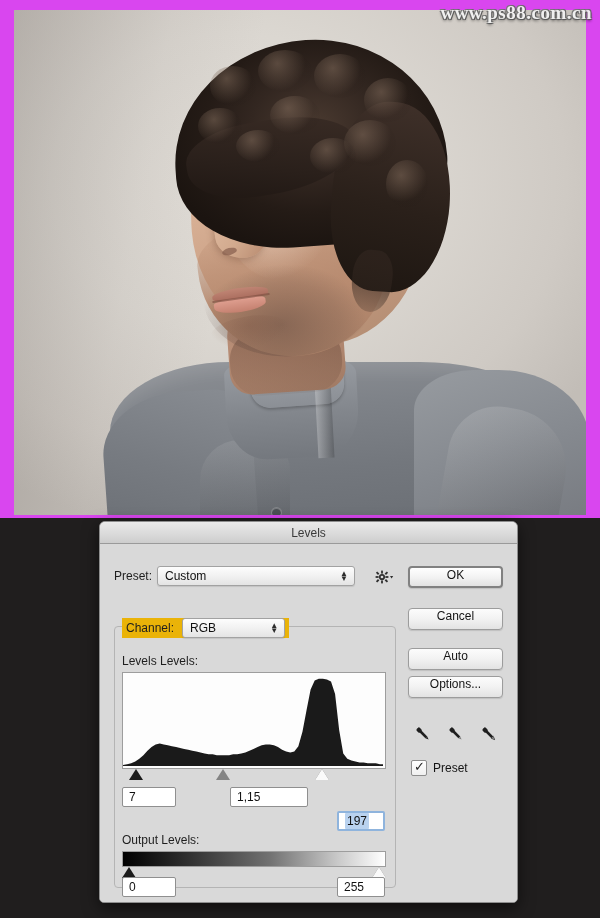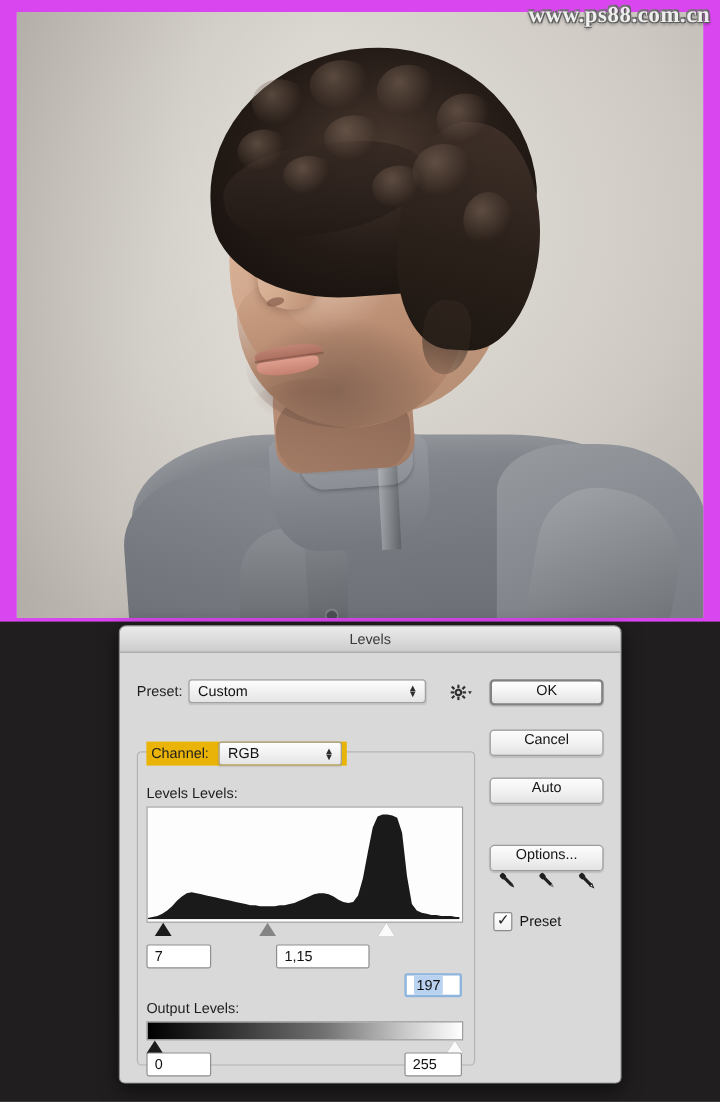--- a/index.html
+++ b/index.html
@@ -526,21 +526,21 @@
     box-shadow: 0 1px 1px rgba(0,0,0,.12);
     box-sizing: border-box;
   }
   .btn.default {
     border: 2px solid #818181;
     background: linear-gradient(180deg, #ffffff 0%, #f3f3f3 50%, #e2e2e2 100%);
   }
   #btn-ok      { top: 22px; }
   #btn-cancel  { top: 64px; }
   #btn-auto    { top: 104px; }
-  #btn-options { top: 160px; }
+  #btn-options { top: 132px; }
 
   #eyedroppers {
     position: absolute;
     left: 313px; top: 178px;
     width: 90px; height: 24px;
     display: flex;
     align-items: center;
     gap: 14px;
   }
   #preview-row {

